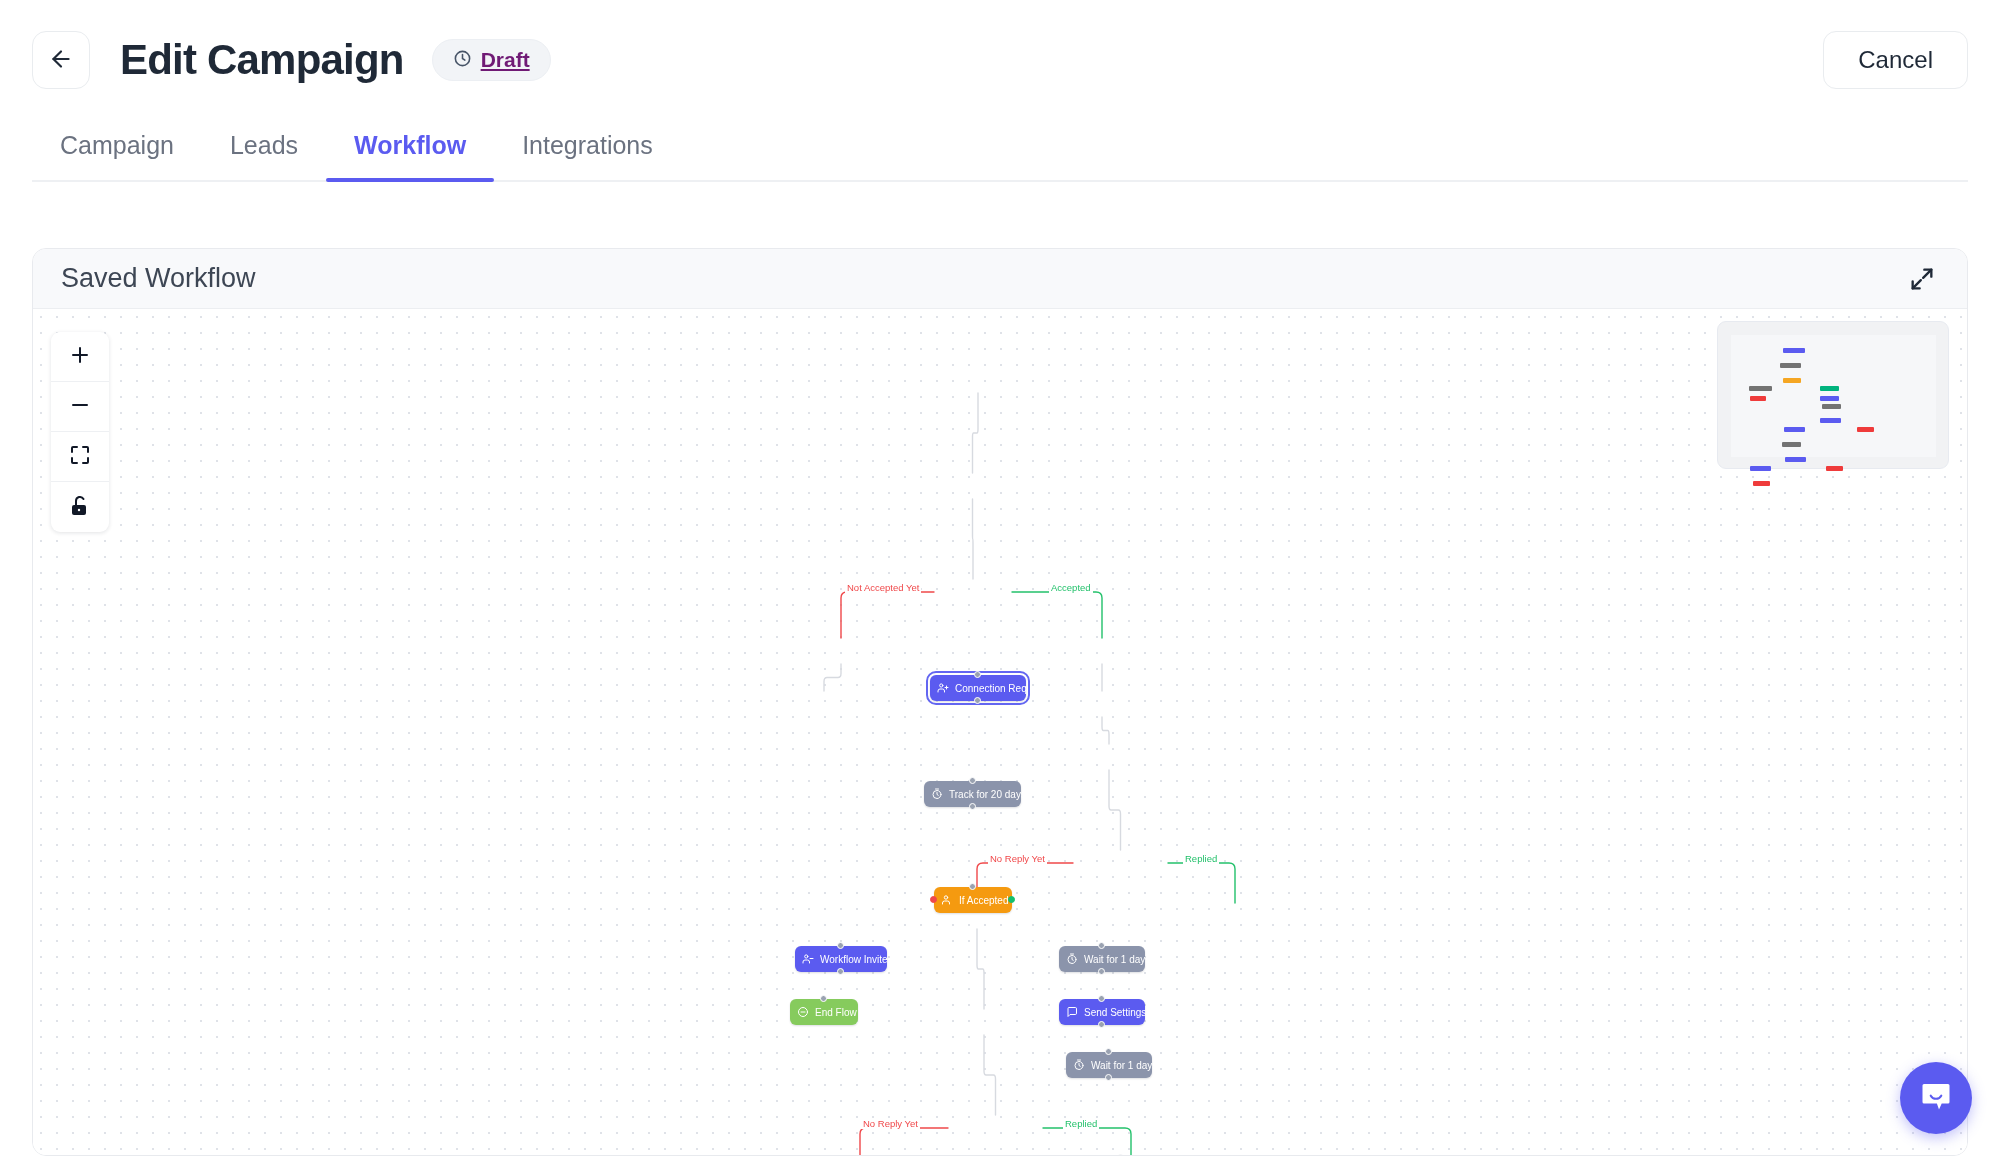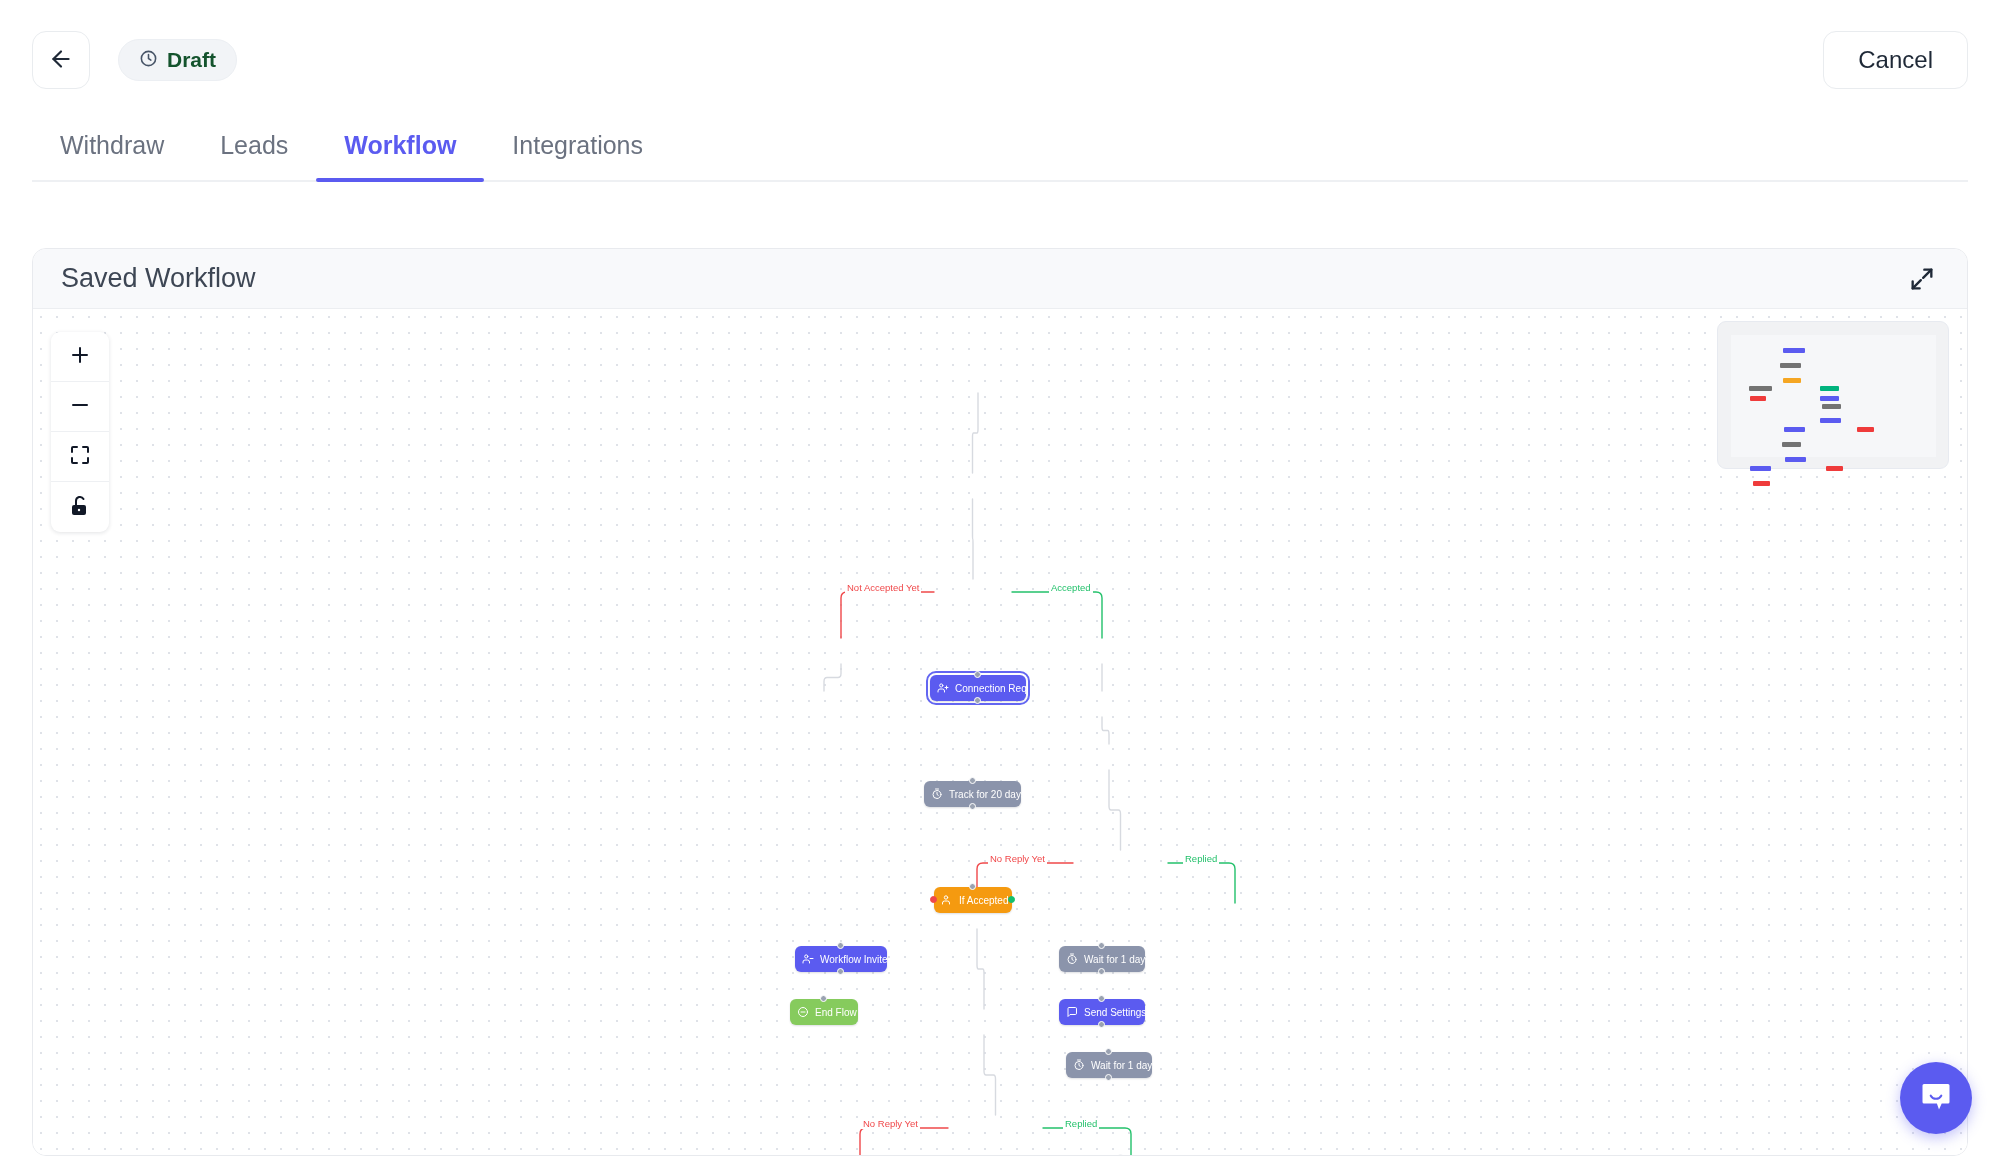--- a/index.html
+++ b/index.html
@@ -27,21 +27,21 @@
   .page-title {
     font-size: 42px; font-weight: bold; color: #1f2937;
     margin-left: 30px; letter-spacing: -0.8px; white-space: nowrap;
   }
   .draft-badge {
     margin-left: 28px; height: 42px; border-radius: 21px;
     background: #f2f4f7; border: 1px solid #eceff3;
     display: flex; align-items: center; gap: 9px;
     padding: 0 20px; flex: none;
   }
-  .draft-badge .lbl { font-size: 21px; color: #14532d; font-weight: 600; }
+  .draft-badge .lbl { font-size: 21px; color: #701a75; font-weight: 600; text-decoration: underline; }
   .draft-badge svg { width: 19px; height: 19px; }
   .top-actions {
     margin-left: auto; display: flex; align-items: center; gap: 30px;
   }
   .btn-cancel {
     height: 58px; padding: 0 34px; border-radius: 13px;
     border: 1px solid #e9ecef; background: #fff;
     font-size: 24px; color: #1f2937; cursor: pointer;
     font-family: inherit;
   }
@@ -181,36 +181,37 @@
 
 <div class="topbar">
   <button class="back-btn">
     <span>
       <svg viewBox="0 0 24 24" fill="none" stroke="#1f2937" stroke-width="2" stroke-linecap="round" stroke-linejoin="round">
         <path d="M19 12H5"></path>
           <path d="M12 19l-7-7 7-7"></path>
       </svg>
     </span>
   </button>
+  <div class="page-title">Edit Campaign</div>
   <div class="draft-badge">
     <span>
       <svg viewBox="0 0 24 24" fill="none" stroke="#475467" stroke-width="2">
         <circle cx="12" cy="12" r="9"></circle>
           <path d="M12 7v5l3 2" stroke-linecap="round"></path>
       </svg>
     </span>
     <span class="lbl">Draft</span>
   </div>
   <div class="top-actions">
     <button class="btn-cancel">Cancel</button>
   </div>
 </div>
 
 <div class="tabs">
-  <button class="tab">Withdraw</button>
+  <button class="tab">Campaign</button>
   <button class="tab">Leads</button>
   <button class="tab active">Workflow</button>
   <button class="tab">Integrations</button>
 </div>
 
 <div class="wf-panel">
   <div class="wf-header">
     <div class="title">Saved Workflow</div>
     <div class="expand">
       <svg viewBox="0 0 24 24" fill="none" stroke="#1f2937" stroke-width="2" stroke-linecap="round" stroke-linejoin="round">

